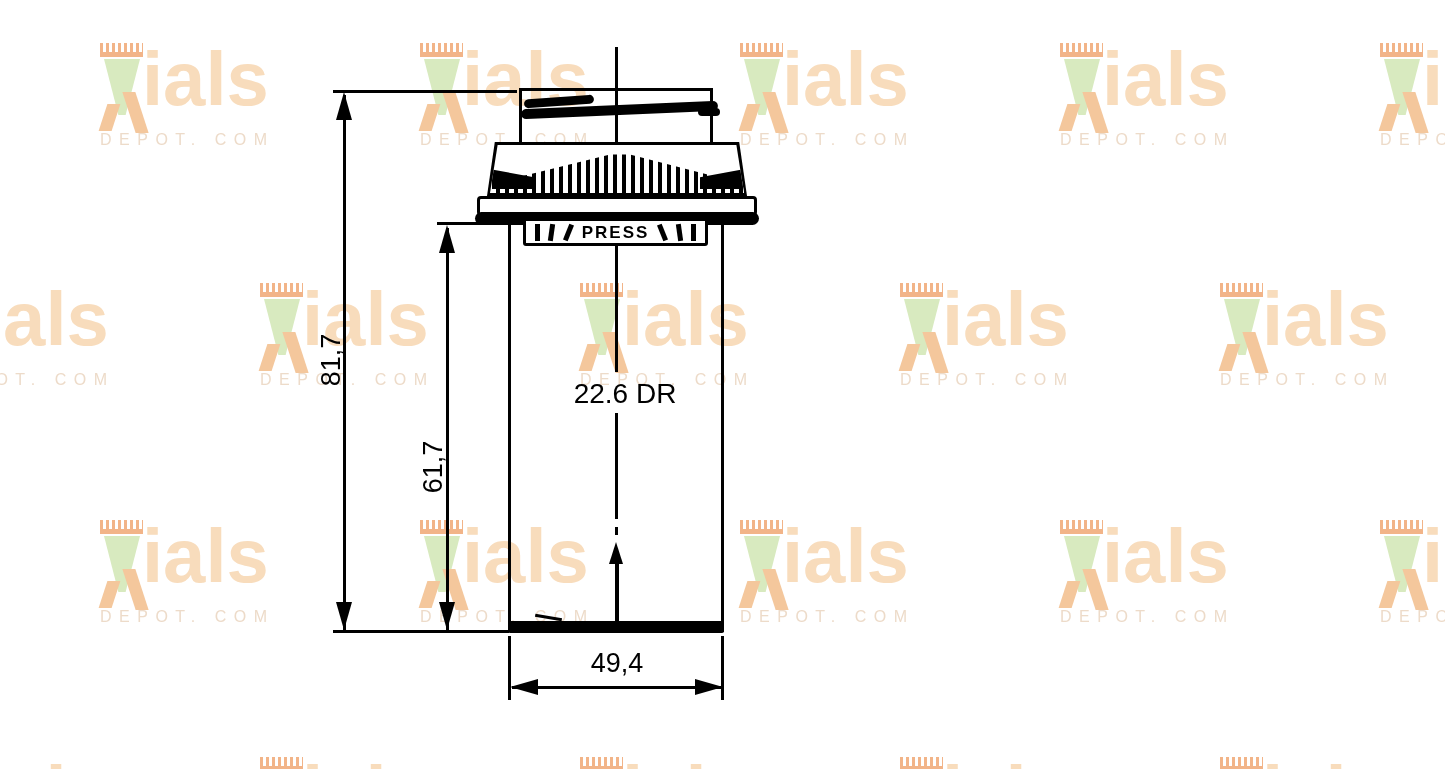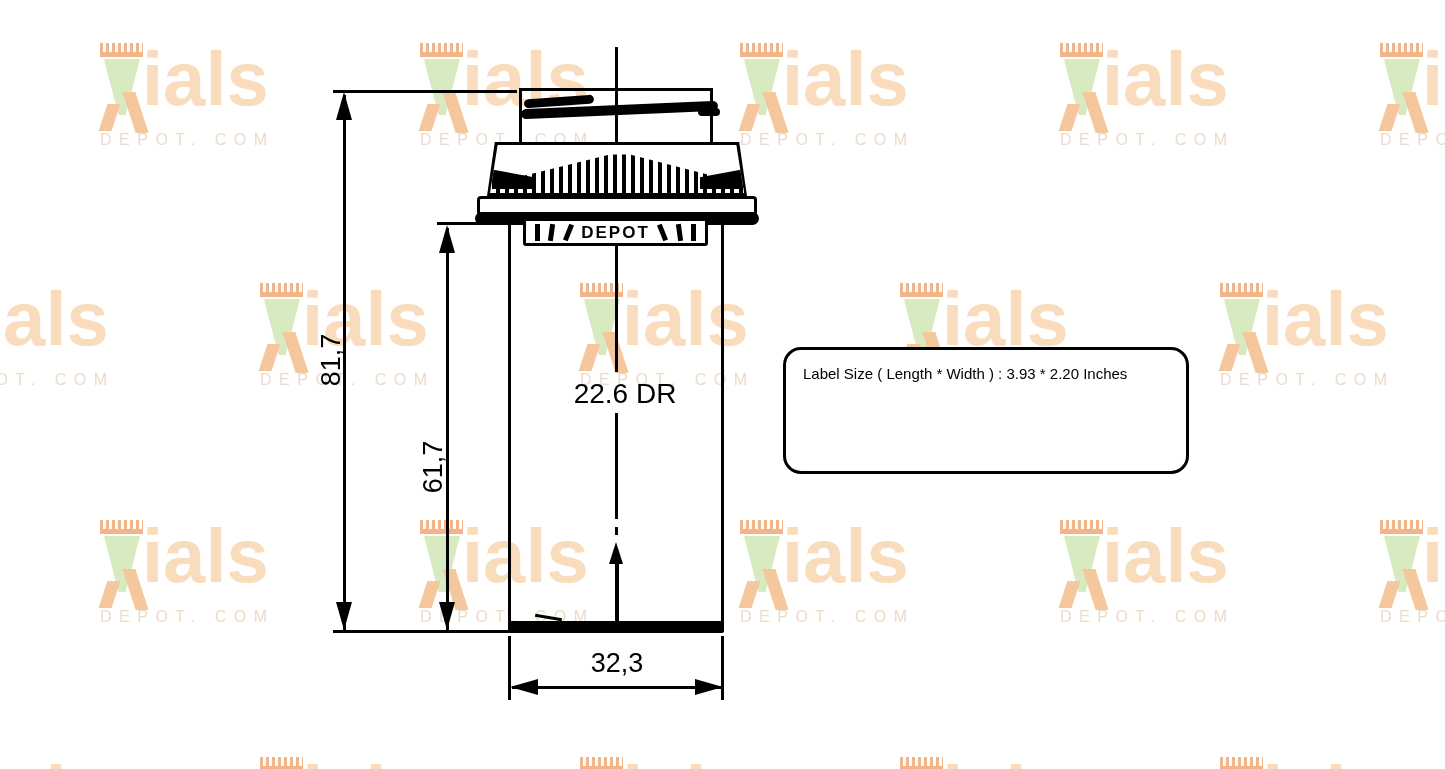--- a/index.html
+++ b/index.html
@@ -224,21 +224,21 @@
       <div class="cap-ribs"></div>
       <div class="cap-shoulder" style="left:2px;clip-path:polygon(0 25%,100% 55%,100% 100%,0 100%);"></div>
       <div class="cap-shoulder" style="right:2px;clip-path:polygon(0 55%,100% 25%,100% 100%,0 100%);"></div>
     </div>
   </div>
 
   <div class="abs" style="left:477px;top:196px;width:280px;height:20px;background:#fff;border:3px solid #000;border-radius:4px;box-sizing:border-box;z-index:2;"></div>
   <div class="abs" style="left:475px;top:212px;width:284px;height:13px;background:#000;border-radius:7px;z-index:2;"></div>
 
   <div class="press-ring">
-    <div class="press-txt">DEPOT</div>
+    <div class="press-txt">PRESS</div>
     <div class="hatch" style="left:9px;"></div>
     <div class="hatch" style="left:23px;transform:rotate(8deg);"></div>
     <div class="hatch" style="left:40px;transform:rotate(22deg);"></div>
     <div class="hatch" style="right:40px;transform:rotate(-22deg);"></div>
     <div class="hatch" style="right:23px;transform:rotate(-8deg);"></div>
     <div class="hatch" style="right:9px;"></div>
   </div>
 
   <div class="ln" style="left:508px;top:225px;width:3px;height:407px;"></div>
   <div class="ln" style="left:721px;top:225px;width:3px;height:407px;"></div>
@@ -256,21 +256,18 @@
   <div class="ln" style="left:446px;top:228px;width:3px;height:402px;"></div>
   <div class="arr arr-up" style="left:439px;top:225px;"></div>
   <div class="arr arr-down" style="left:439px;top:602px;"></div>
   <div class="dim-label rot" style="left:393px;top:452px;width:80px;height:30px;">61,7</div>
 
   <div class="ln" style="left:508px;top:636px;width:3px;height:64px;"></div>
   <div class="ln" style="left:721px;top:636px;width:3px;height:64px;"></div>
   <div class="ln" style="left:512px;top:686px;width:210px;height:3px;"></div>
   <div class="arr arr-left" style="left:510px;top:679px;"></div>
   <div class="arr arr-right" style="left:695px;top:679px;"></div>
-  <div class="dim-label" style="left:567px;top:648px;width:100px;">32,3</div>
+  <div class="dim-label" style="left:567px;top:648px;width:100px;">49,4</div>
 
   <div class="dim-label" style="left:560px;top:378px;width:130px;font-size:28px;">22.6 DR</div>
 
-  <div class="labelbox">
-    <div class="labelbox-txt">Label Size ( Length * Width ) : 3.93 * 2.20 Inches</div>
-  </div>
 
 </div>
 
 </body></html>

